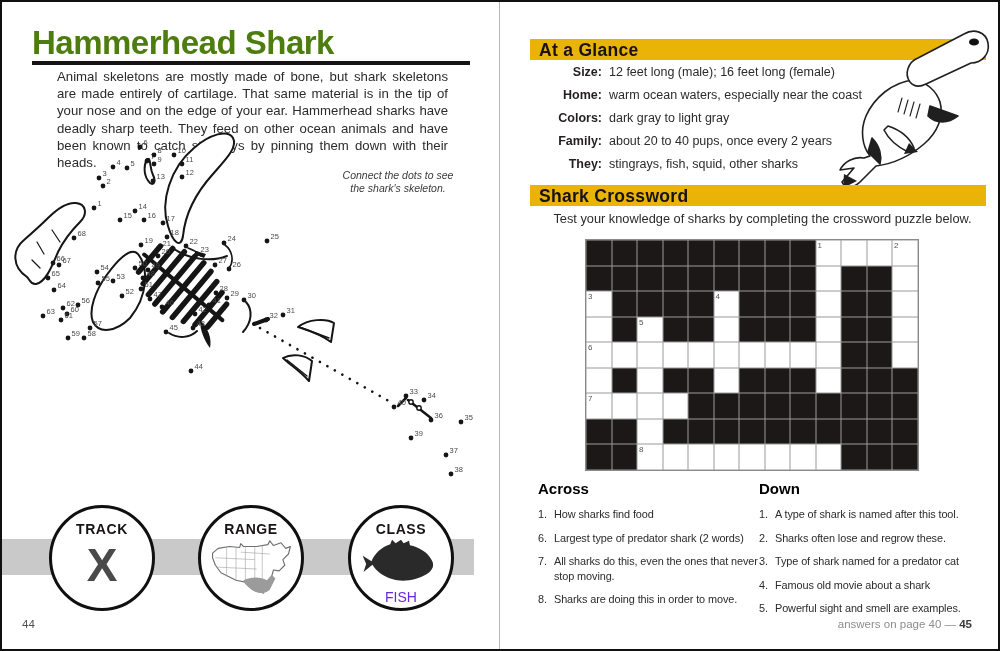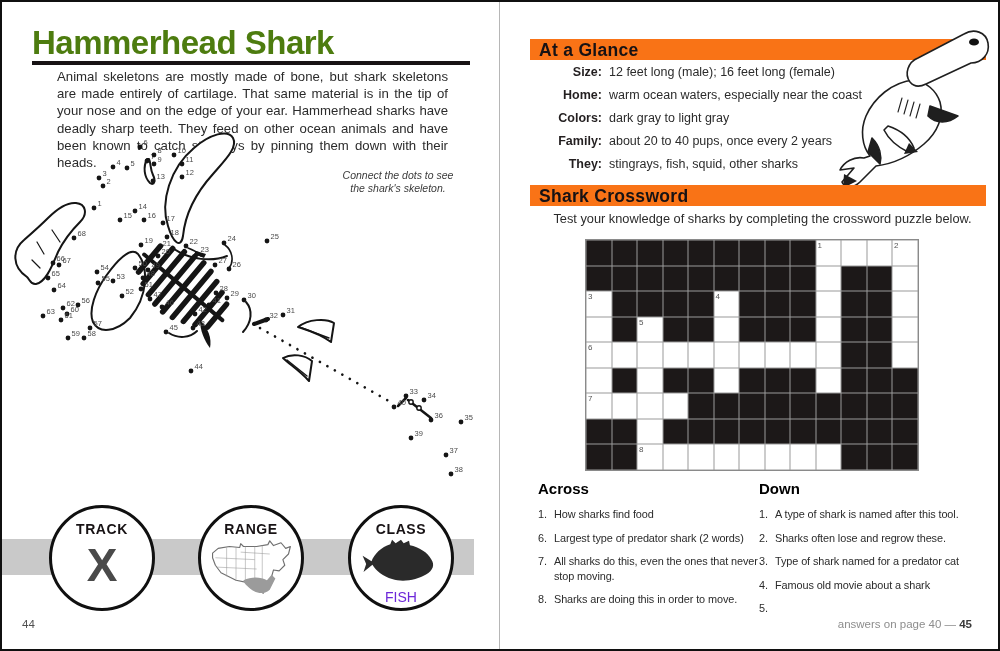--- a/index.html
+++ b/index.html
@@ -23,21 +23,21 @@
   .badge-band{position:absolute;left:0;top:537px;width:472px;height:36px;background:#c9c9c9;}
   .badge{position:absolute;top:503px;width:106px;height:106px;border-radius:50%;background:#fff;
          border:3px solid #101010;box-sizing:border-box;text-align:center;}
   .badge-label{margin-top:13px;font-weight:bold;font-size:14px;letter-spacing:0.6px;color:#171214;}
   .badge-x{font-size:46px;font-weight:900;color:#4a4a4a;margin-top:1px;}
   .badge-caption{font-size:14px;color:#6d28d9;margin-top:-3px;}
 
   .pagenum-left{position:absolute;left:20px;top:616px;font-size:11.5px;color:#4f4f4f;}
 
   
-  .bar{position:absolute;left:528px;width:456px;height:21px;background:#f97316;}
+  .bar{position:absolute;left:528px;width:456px;height:21px;background:#eab308;}
   .bar-glance{top:37px;}
   .bar-cross{top:183px;}
   .bar span{display:block;padding:1px 0 0 9px;font-size:17.5px;font-weight:900;letter-spacing:0.3px;color:#171214;}
 
   .facts{position:absolute;left:528px;top:63px;width:340px;}
   .fact-row{display:flex;margin-bottom:9px;}
   .fact-label{width:72px;flex:none;text-align:right;font-weight:bold;font-size:12.5px;margin-right:7px;}
   .fact-value{font-size:12.5px;color:#2b2b2b;white-space:nowrap;}
 
   .shark-svg{position:absolute;left:812px;top:16px;width:188px;height:174px;}
@@ -515,17 +515,18 @@
       <div class="clue">
         <span class="clue-num">3.</span>
         <span>Type of shark named for a predator cat</span>
       </div>
       <div class="clue">
         <span class="clue-num">4.</span>
         <span>Famous old movie about a shark</span>
       </div>
       <div class="clue">
         <span class="clue-num">5.</span>
+        <span>Powerful sight and smell are examples.</span>
       </div>
     </div>
 </div>
 
 <div class="footer-right"><span>answers on page 40 — </span><b>45</b></div>
 
 </body></html>

